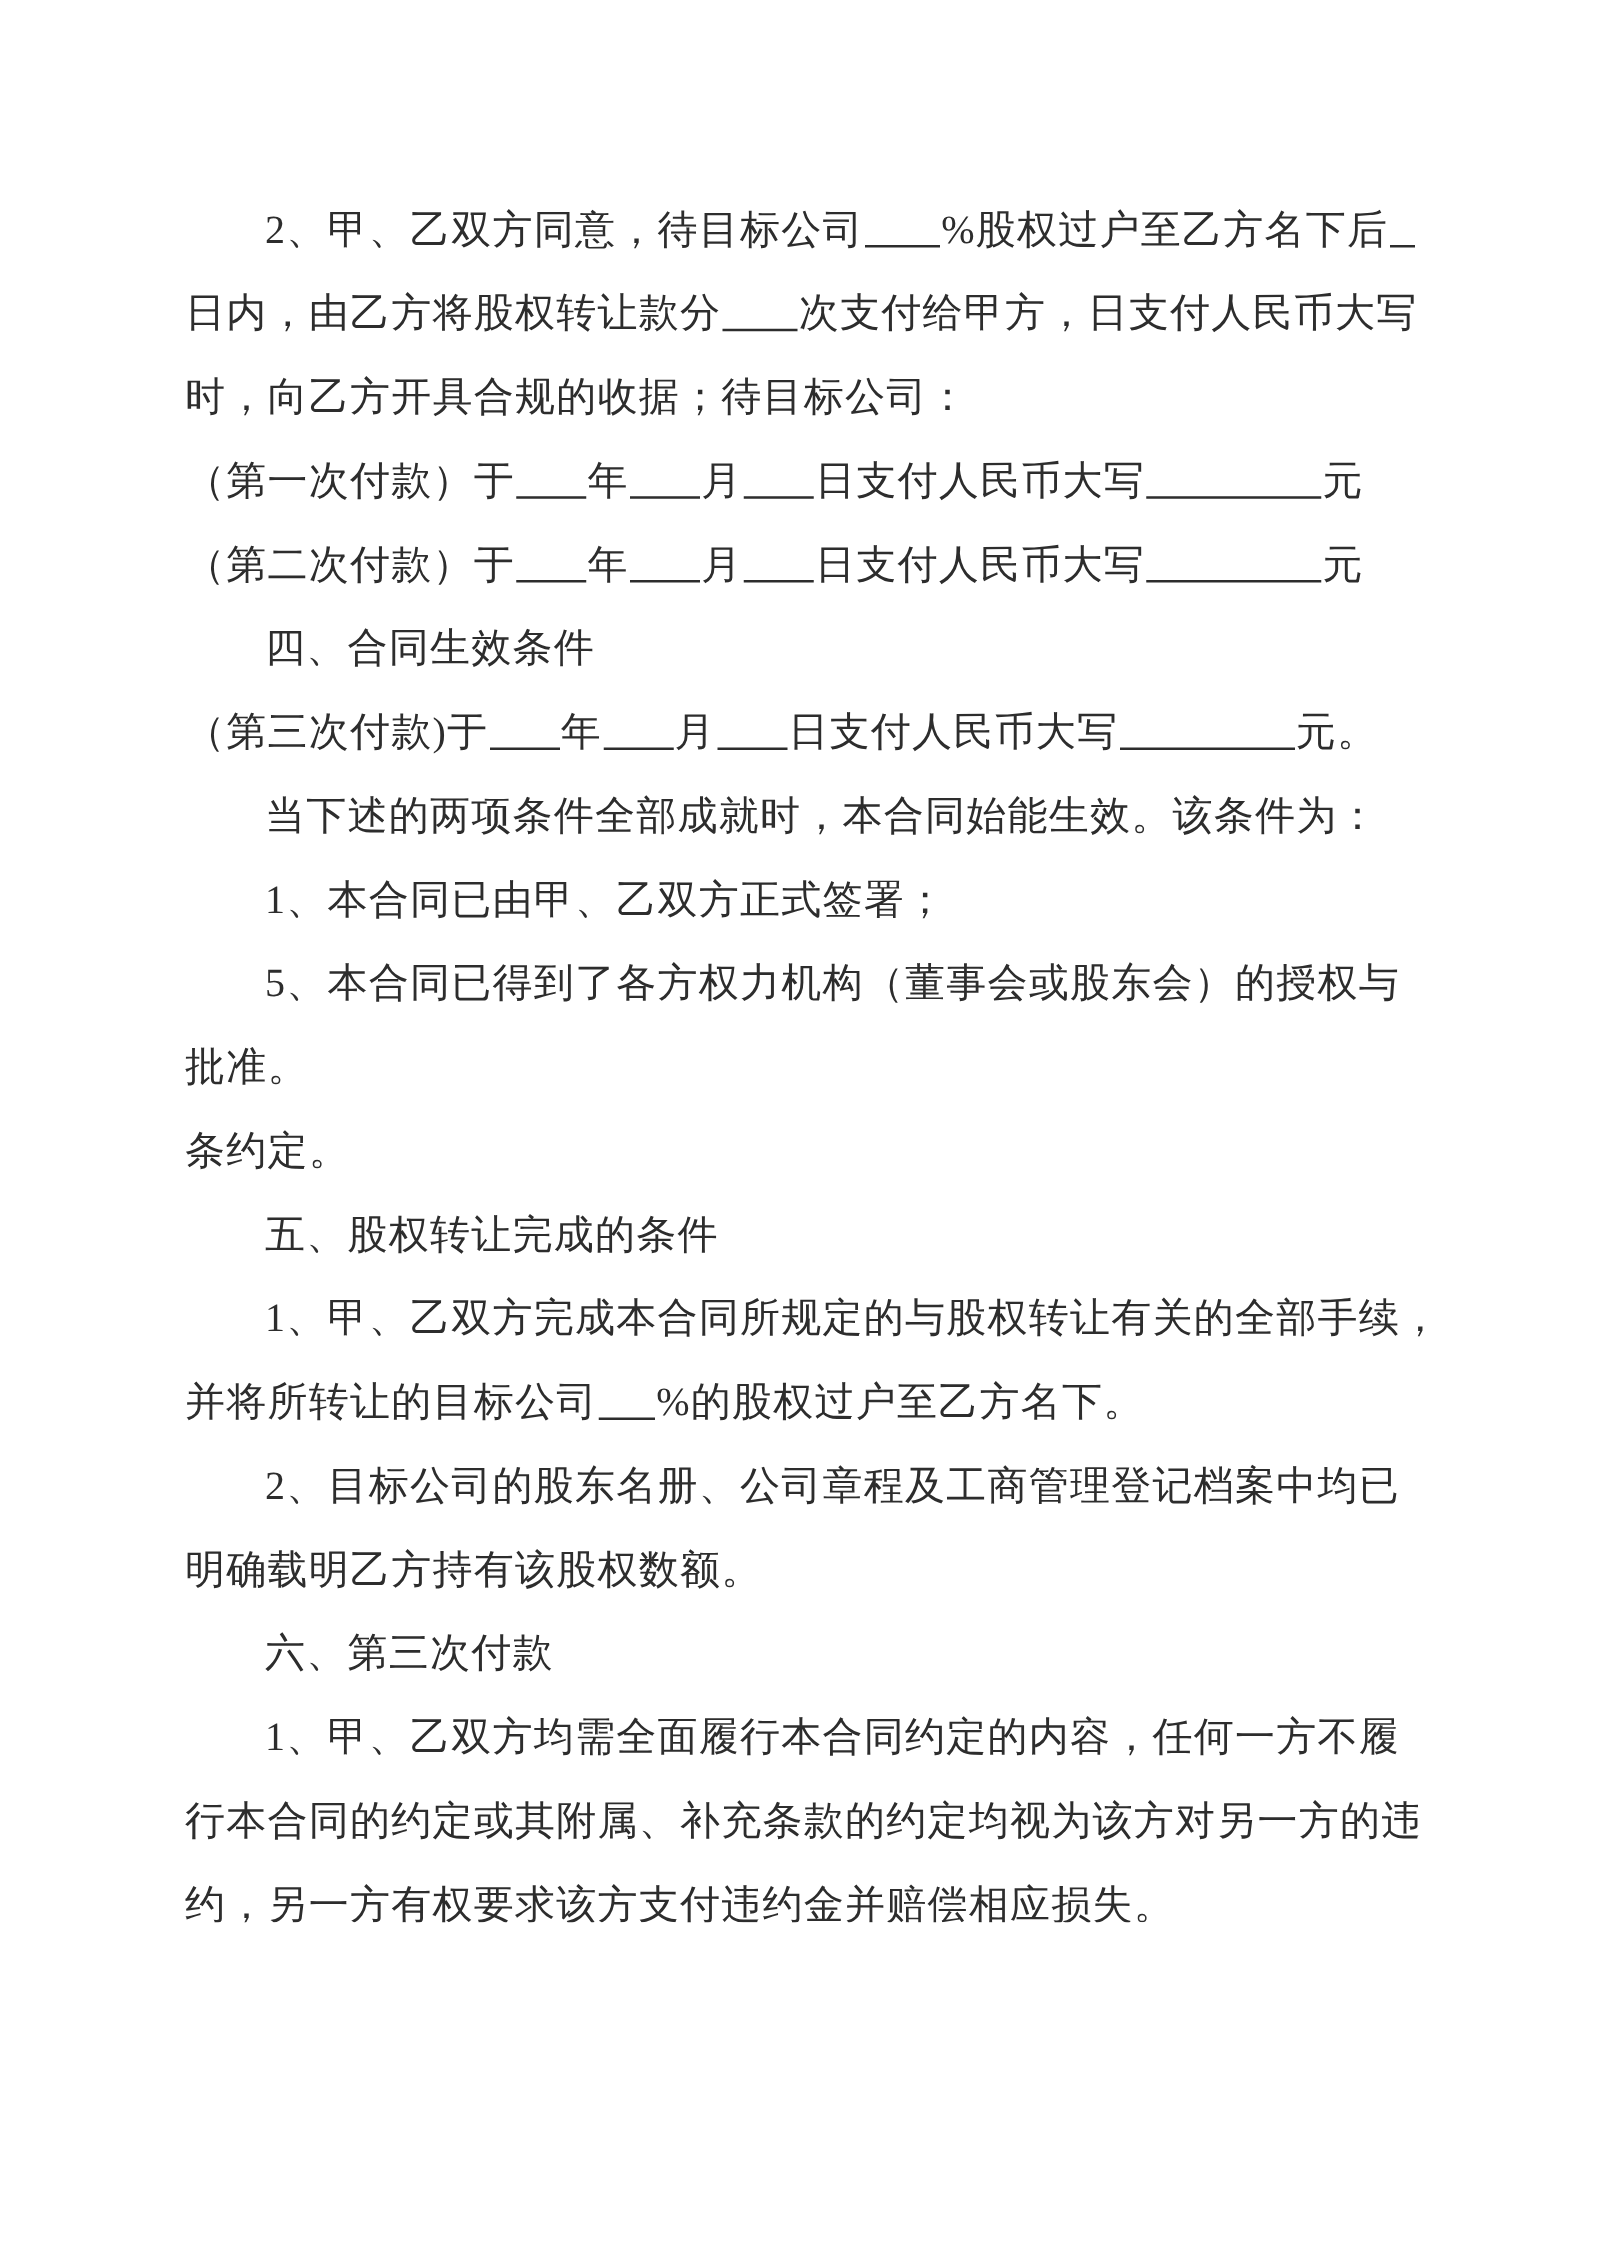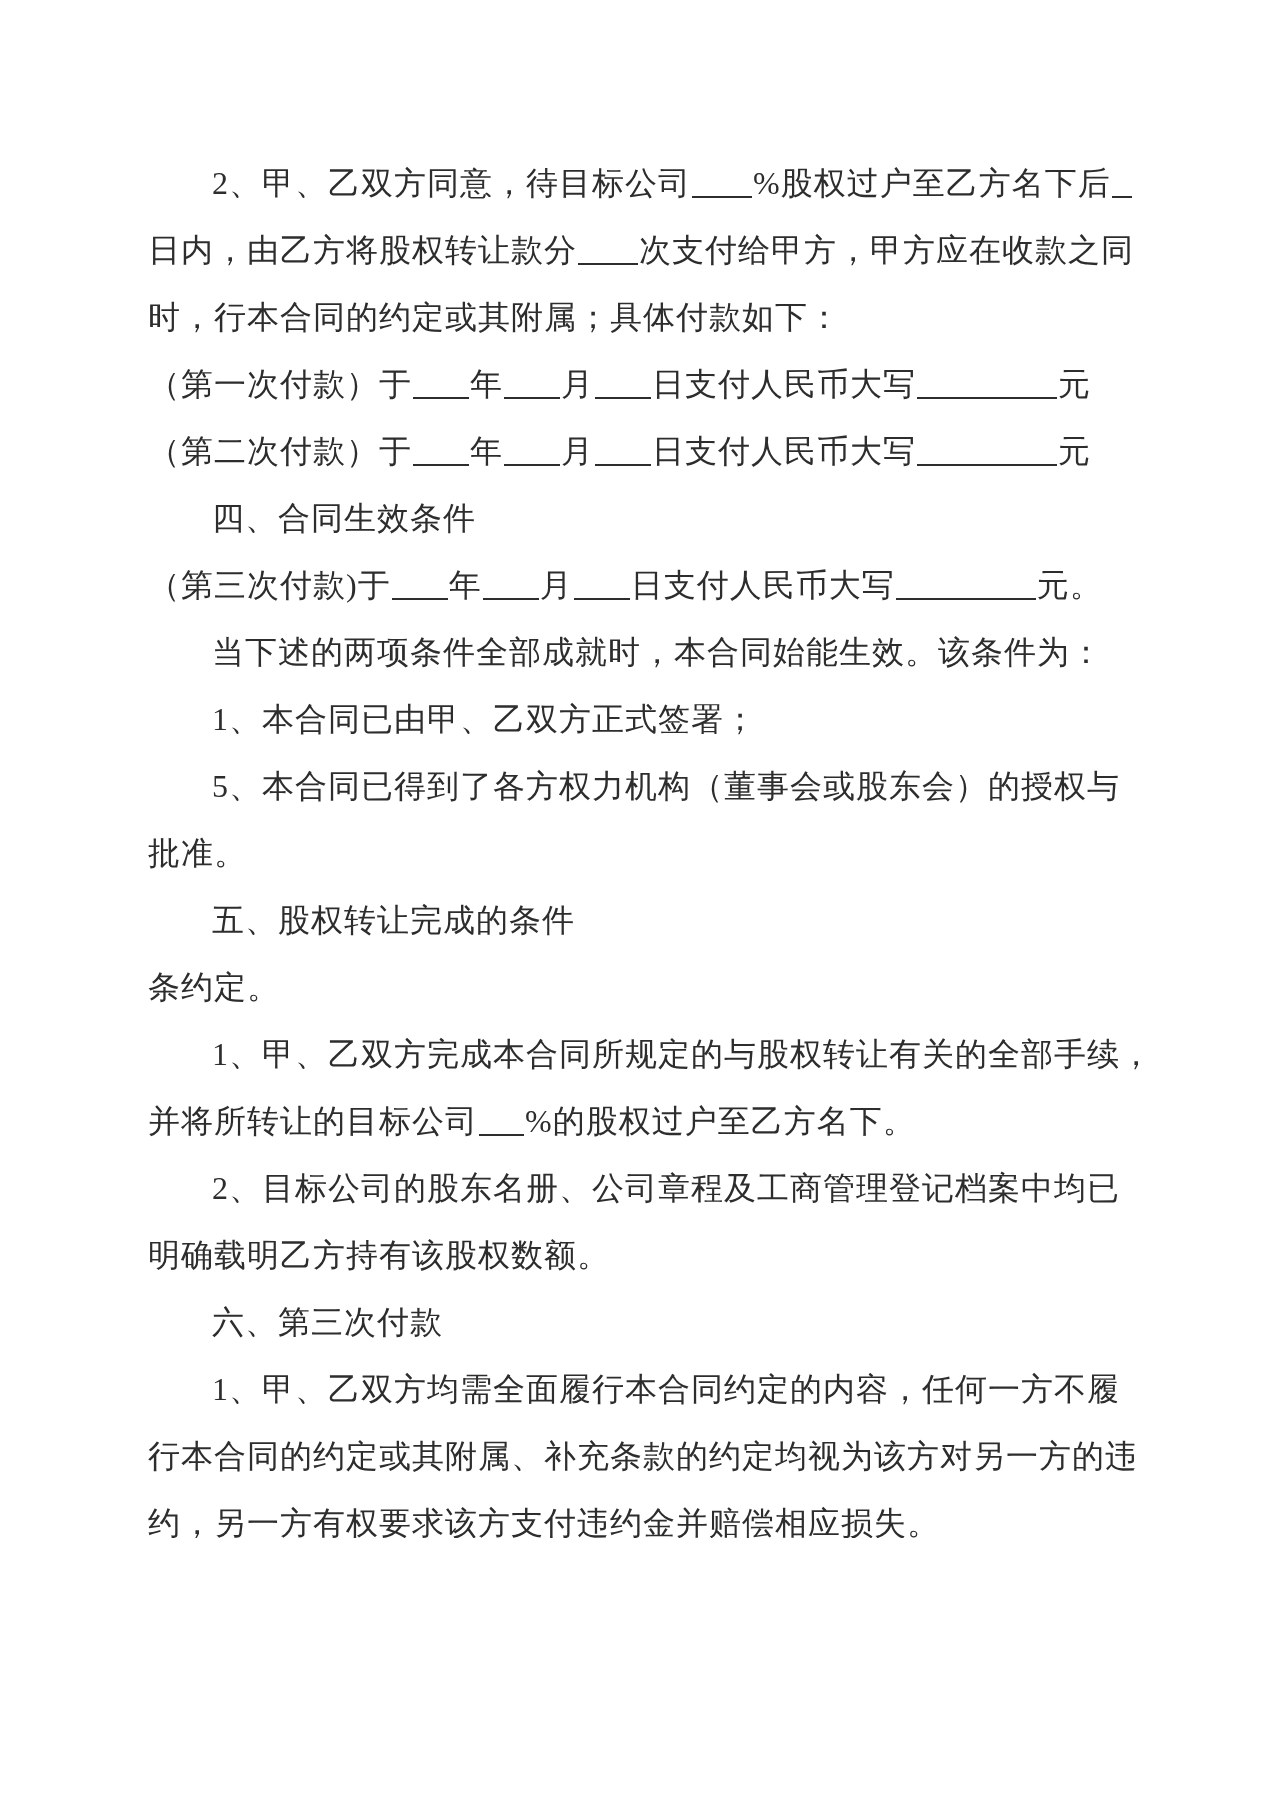--- a/index.html
+++ b/index.html
@@ -54,32 +54,32 @@
     line-height:1;
     margin-top:24px;
   }
 </style>
 </head>
 <body>
 
 <div class="page">
   <div class="doc" id="doc">
       <div class="line indent"><span>2、甲、乙双方同意，待目标公司</span><span class="bl" style="width: 60px;"></span><span>%股权过户至乙方名下后</span><span class="bl" style="width: 20px;"></span></div>
-      <div class="line"><span>日内，由乙方将股权转让款分</span><span class="bl" style="width: 60px;"></span><span>次支付给甲方，甲方应在收款之同</span></div>
-      <div class="line"><span>时，行本合同的约定或其附属；具体付款如下：</span></div>
+      <div class="line"><span>日内，由乙方将股权转让款分</span><span class="bl" style="width: 60px;"></span><span>次支付给甲方，日支付人民币大写</span></div>
+      <div class="line"><span>时，向乙方开具合规的收据；待目标公司：</span></div>
       <div class="line"><span>（第一次付款）于</span><span class="bl" style="width: 56px;"></span><span>年</span><span class="bl" style="width: 56px;"></span><span>月</span><span class="bl" style="width: 56px;"></span><span>日支付人民币大写</span><span class="bl" style="width: 140px;"></span><span>元</span></div>
       <div class="line"><span>（第二次付款）于</span><span class="bl" style="width: 56px;"></span><span>年</span><span class="bl" style="width: 56px;"></span><span>月</span><span class="bl" style="width: 56px;"></span><span>日支付人民币大写</span><span class="bl" style="width: 140px;"></span><span>元</span></div>
       <div class="line indent"><span>四、合同生效条件</span></div>
       <div class="line"><span>（第三次付款)于</span><span class="bl" style="width: 56px;"></span><span>年</span><span class="bl" style="width: 56px;"></span><span>月</span><span class="bl" style="width: 56px;"></span><span>日支付人民币大写</span><span class="bl" style="width: 140px;"></span><span>元。</span></div>
       <div class="line indent"><span>当下述的两项条件全部成就时，本合同始能生效。该条件为：</span></div>
       <div class="line indent"><span>1、本合同已由甲、乙双方正式签署；</span></div>
       <div class="line indent"><span>5、本合同已得到了各方权力机构（董事会或股东会）的授权与</span></div>
       <div class="line"><span>批准。</span></div>
+      <div class="line"><span>条约定。</span></div>
       <div class="line indent"><span>五、股权转让完成的条件</span></div>
-      <div class="line"><span>条约定。</span></div>
       <div class="line indent"><span>1、甲、乙双方完成本合同所规定的与股权转让有关的全部手续，</span></div>
       <div class="line"><span>并将所转让的目标公司</span><span class="bl" style="width: 45px;"></span><span>%的股权过户至乙方名下。</span></div>
       <div class="line indent"><span>2、目标公司的股东名册、公司章程及工商管理登记档案中均已</span></div>
       <div class="line"><span>明确载明乙方持有该股权数额。</span></div>
       <div class="line indent"><span>六、第三次付款</span></div>
       <div class="line indent"><span>1、甲、乙双方均需全面履行本合同约定的内容，任何一方不履</span></div>
       <div class="line"><span>行本合同的约定或其附属、补充条款的约定均视为该方对另一方的违</span></div>
       <div class="line"><span>约，另一方有权要求该方支付违约金并赔偿相应损失。</span></div>
     </div>
   <div class="wm">

